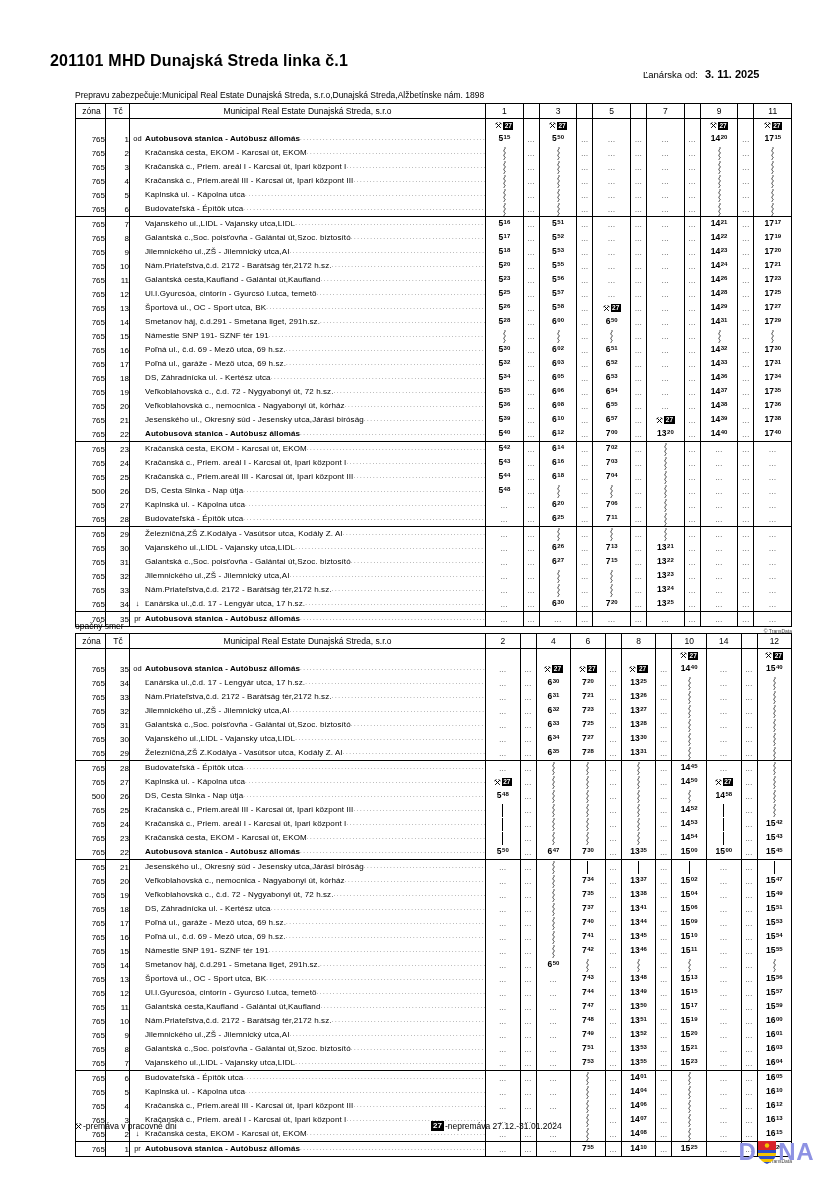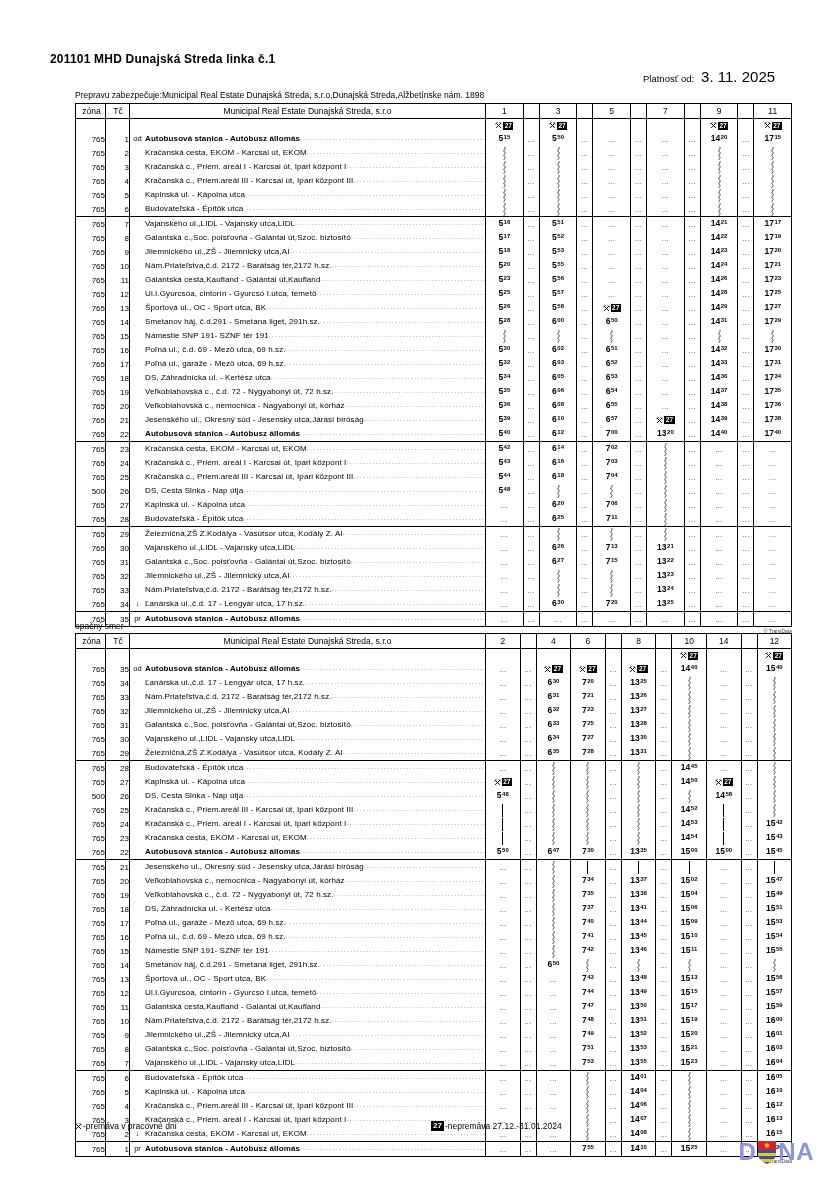--- a/index.html
+++ b/index.html
@@ -1,22 +1,22 @@
 <!DOCTYPE html>
 <html><head>
 <meta charset="utf-8">
 <style>
   html,body{margin:0;padding:0}
   body{width:840px;height:1188px;background:#fff;color:#000;
        font-family:"Liberation Sans", sans-serif;position:relative;overflow:hidden}
 
-  .title{position:absolute;left:50px;top:52px;font-size:12px;font-weight:bold;letter-spacing:0.2px}
+  .title{position:absolute;left:50px;top:52px;font-size:16px;font-weight:bold;letter-spacing:0.2px}
   .validity{position:absolute;left:643px;top:68px;display:flex;align-items:baseline;gap:7px}
   .vlabel{font-size:9.5px}
-  .vdate{font-size:15px;font-weight:normal}
+  .vdate{font-size:11px;font-weight:bold}
   .opline{position:absolute;left:75px;top:90px;font-size:8.5px}
   .t1wrap{position:absolute;left:75px;top:103px;width:717px}
   .revlabel{position:absolute;left:75px;top:621px;font-size:8.5px}
   .t2wrap{position:absolute;left:75px;top:633px;width:717px}
   .copy{text-align:right;font-size:5px;line-height:6px;color:#444;margin-top:1px}
 
   
   .tt{border-collapse:collapse;table-layout:fixed;width:717px;border:1.5px solid #000}
   .tt td{padding:0;height:13px;line-height:13px;vertical-align:middle;overflow:hidden;
          white-space:nowrap;font-size:8px}
@@ -54,21 +54,21 @@
   .ld{color:#8e92e3}
   .lgr{color:#7a7a7a}
   .shield{width:20px;height:25px;margin:0 1px;display:inline-flex}
 </style>
 </head>
 <body>
 
 <div class="title">201101 MHD Dunajská Streda linka č.1</div>
 
 <div class="validity">
-  <span class="vlabel">Platnosť od:</span>
+  <span class="vlabel">Ľanárska od:</span>
   <span class="vdate">3. 11. 2025</span>
 </div>
 
 <div class="opline">Prepravu zabezpečuje:Municipal Real Estate Dunajská Streda, s.r.o,Dunajská Streda,Alžbetínske nám. 1898</div>
 
 <div class="t1wrap">
   <div id="t1">
       <table class="tt">
         <colgroup>
           <col style="width:30px">

